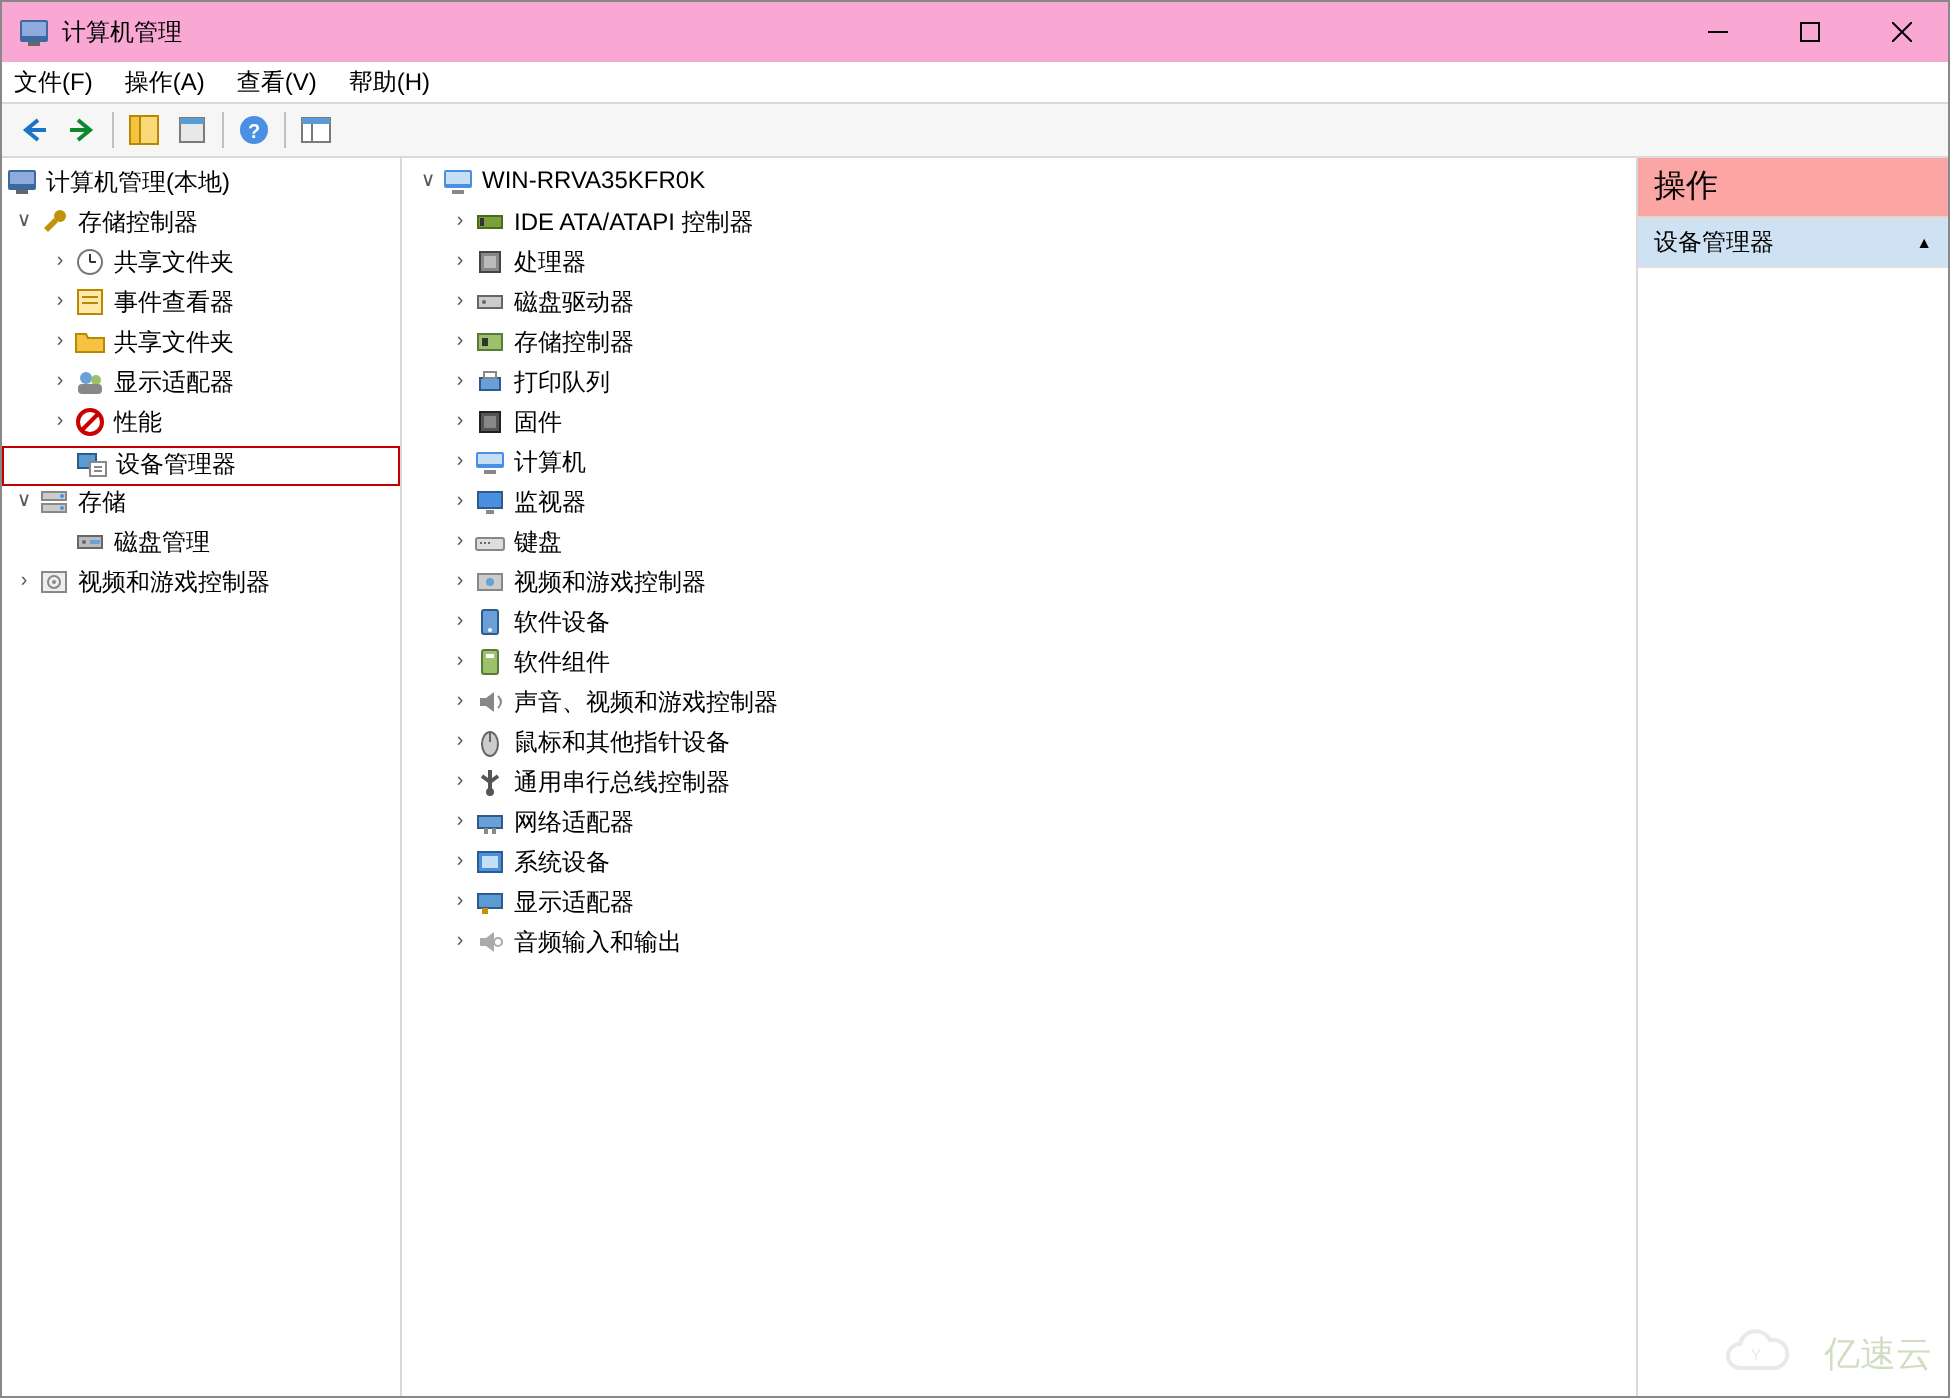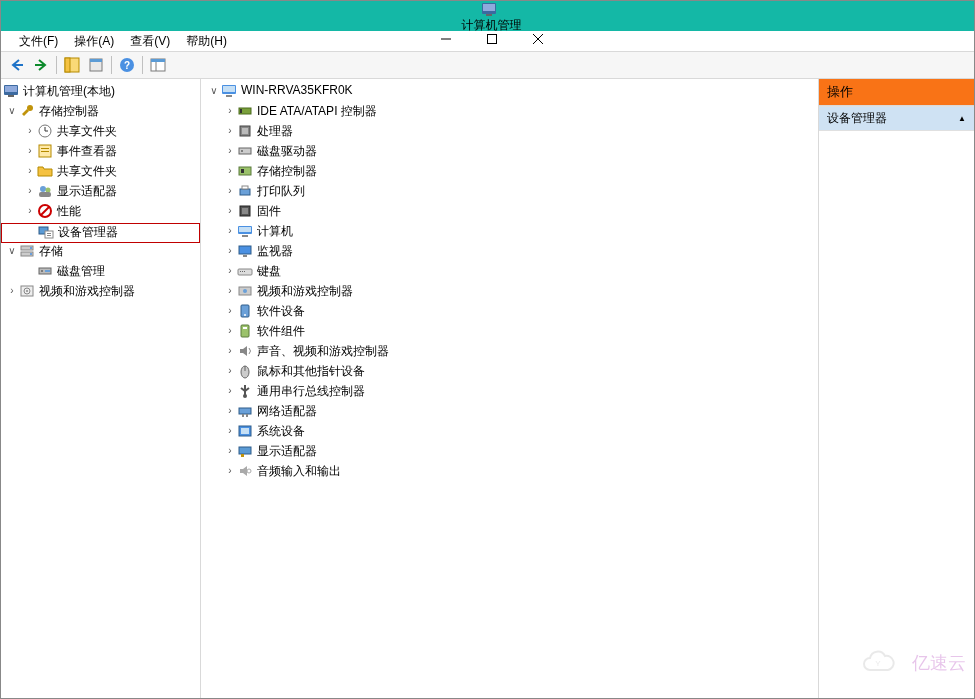--- a/index.html
+++ b/index.html
@@ -1,50 +1,50 @@
 <!DOCTYPE html>
 <html><head>
 <meta charset="utf-8">
 <style>
   * { box-sizing: border-box; }
   html, body { margin: 0; padding: 0; font-family: "Microsoft YaHei", "Segoe UI", Tahoma, sans-serif; font-size: 12px; color: #000; background: #fff; }
   .window { width: 975px; height: 699px; border: 1px solid #888; background: #fff; display: flex; flex-direction: column; position: relative; }
   
-  .titlebar { height: 30px; display: flex; align-items: center; padding-left: 8px; background: #14b8a6; flex-direction: column; }
+  .titlebar { height: 30px; display: flex; align-items: center; padding-left: 8px; background: #f9a8d4; }
   .titlebar .title-icon { width: 16px; height: 16px; margin-right: 6px; }
   .titlebar .title-text { flex: 1; font-size: 12px; }
   .win-ctrls { display: flex; height: 100%; }
   .win-ctrls div { width: 46px; display: flex; align-items: center; justify-content: center; cursor: default; }
   .win-ctrls svg { width: 10px; height: 10px; }
   
-  .menubar { height: 20px; display: flex; align-items: center; padding-left: 12px; gap: 4px; }
+  .menubar { height: 20px; display: flex; align-items: center; padding-left: 0; gap: 4px; }
   .menubar .menu-item { padding: 2px 6px; cursor: default; }
   
   .toolbar { height: 28px; border-top: 1px solid #d9d9d9; border-bottom: 1px solid #d9d9d9; background: #f6f6f6; display: flex; align-items: center; padding-left: 4px; gap: 0px; }
   .toolbar .tb-btn { width: 24px; height: 22px; display: flex; align-items: center; justify-content: center; cursor: default; border: 1px solid transparent; }
   .toolbar .tb-sep { width: 1px; height: 18px; background: #c0c0c0; margin: 0 3px; }
   
   .body { flex: 1; display: flex; border-top: none; min-height: 0; }
   .left-pane { width: 200px; border-right: 1px solid #d9d9d9; overflow: auto; padding-top: 4px; }
   .center-pane { flex: 1; border-right: 1px solid #d9d9d9; overflow: auto; padding-top: 4px; }
   .right-pane { width: 155px; overflow: auto; display: flex; flex-direction: column; }
   
   .tree-row { display: flex; height: 20px; white-space: nowrap; cursor: default; }
   .tree-row.selected { border: 1px solid #c00000; background: #fff; } 
   .tree-expander { width: 14px; height: 14px; display: inline-flex; align-items: center; justify-content: center; color: #595959; font-size: 10px; }
   .tree-row .icon16 { width: 16px; height: 16px; margin-right: 4px; flex-shrink: 0; }
   .tree-label { font-size: 12px; }
   
-  .right-header { background: #f97316; border-bottom: 1px solid #d9d9d9; padding: 4px 8px; font-size: 13px; }
+  .right-header { background: #fca5a5; border-bottom: 1px solid #d9d9d9; padding: 4px 8px; font-size: 16px; }
   .right-section-title { background: #cfe2f3;  padding: 3px 8px; font-size: 12px; display: flex; align-items: center; justify-content: space-between; border-top:1px solid #e0e0e0; border-bottom:1px solid #e0e0e0;}
   .right-section-title .dropdown-arrow { font-size: 8px; }
   .right-action-item { padding: 4px 18px; font-size: 12px; display: flex; align-items: center; justify-content: space-between; cursor: default; }
   .right-action-item .arrow-right { font-size: 8px; }
   
-  .watermark { position: absolute; right: 8px; bottom: 22px; opacity: 0.25; display: flex; align-items: center; gap: 14px; font-size: 18px; color: #a21caf; pointer-events: none; }
+  .watermark { position: absolute; right: 8px; bottom: 8px; opacity: 0.25; display: flex; align-items: center; gap: 14px; font-size: 18px; color: #4d7c0f; pointer-events: none; }
   .watermark .cloud { width: 40px; height: 26px; }
   
   .icon16 svg { width: 16px; height: 16px; display: block; }
 </style>
 </head>
 <body>
 
 <div class="window">
 
   <div class="titlebar">

